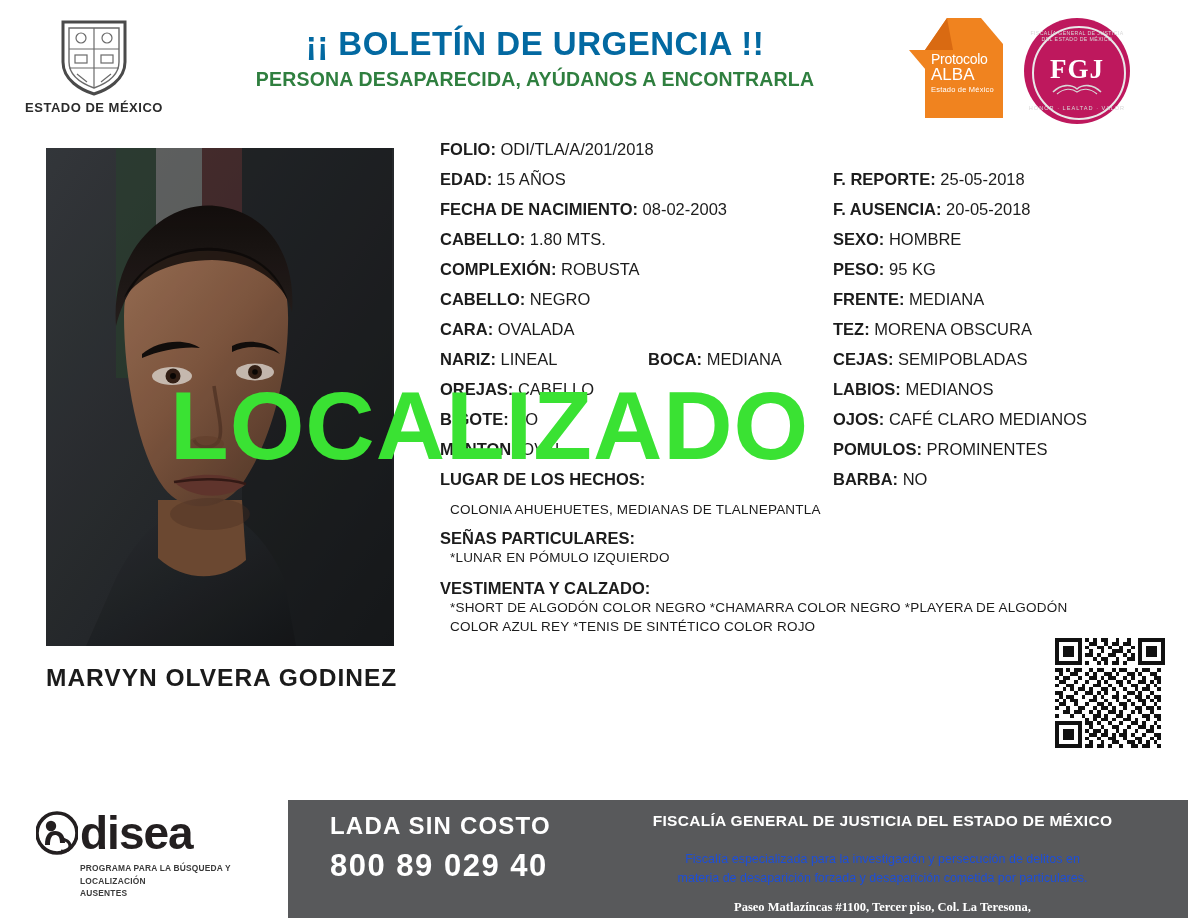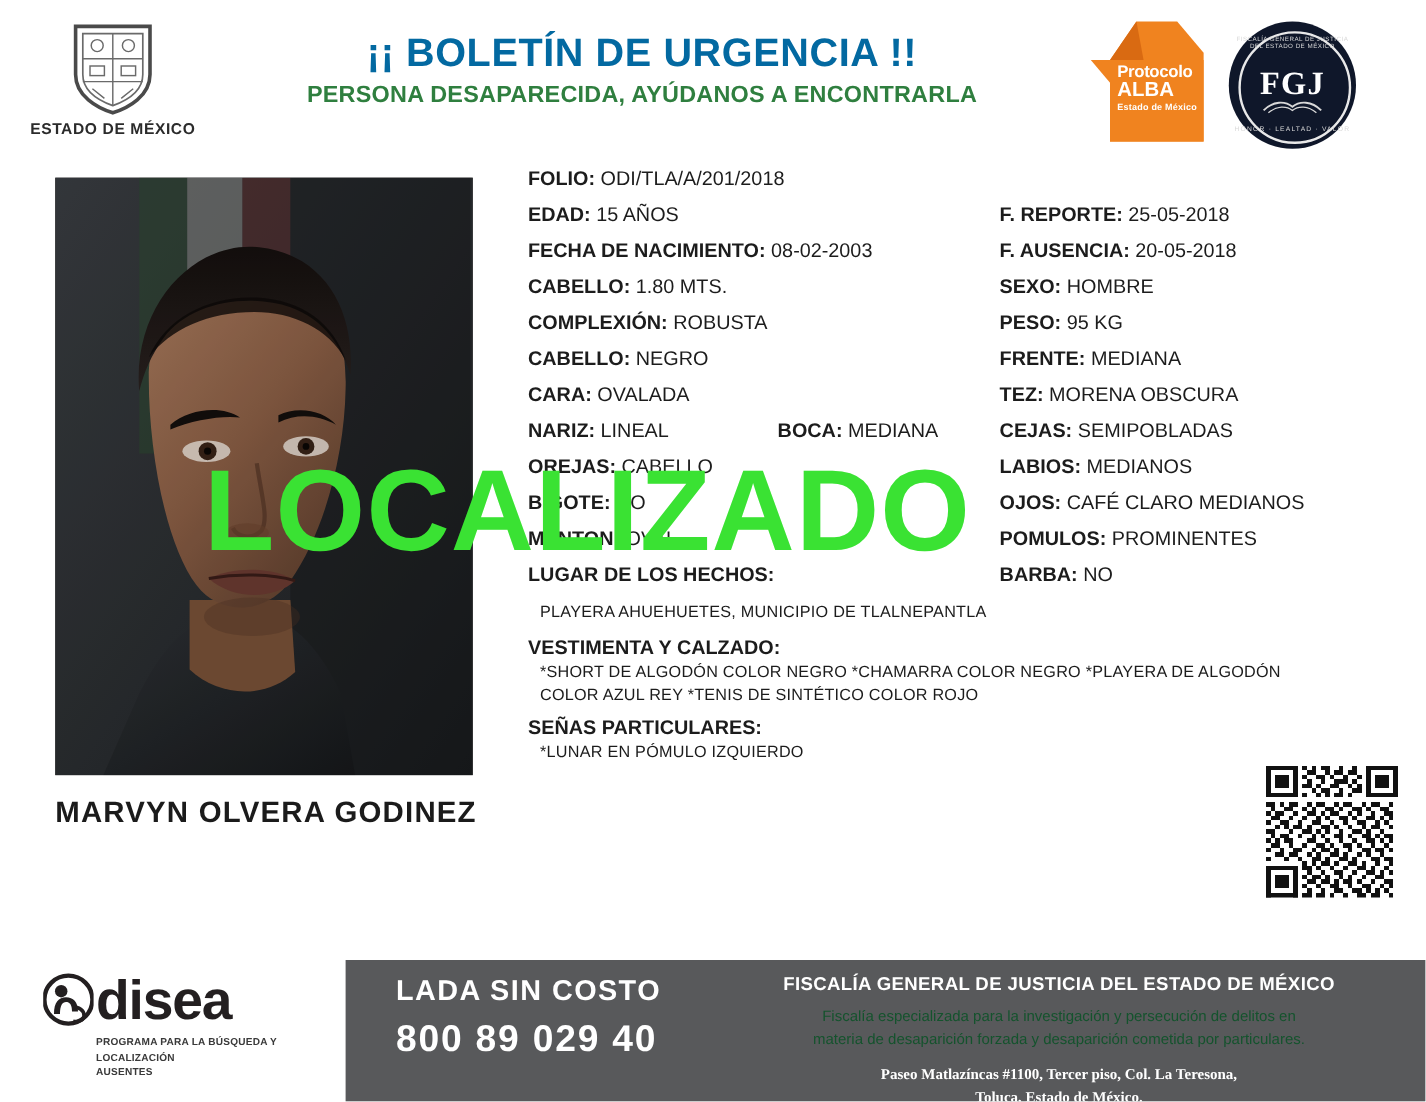--- a/index.html
+++ b/index.html
@@ -76,39 +76,39 @@
   .protocolo .arrow-bg {
     position: absolute;
     left: 0; top: 0;
     width: 125px; height: 104px;
   }
   .protocolo .ptext {
     position: absolute;
     left: 36px;
     top: 36px;
     color: #ffffff;
-    font-weight: bold;
+    font-weight: normal;
     line-height: 1.02;
     text-align: left;
   }
   .protocolo .p1 { font-size: 14px; letter-spacing: -0.3px; }
   .protocolo .p2 { font-size: 17px; letter-spacing: 0px; }
   .protocolo .p3 { font-size: 7.5px; letter-spacing: 0.2px; margin-top: 2px;}
 
   .fgj {
     position: absolute;
     left: 1024px;
     top: 18px;
     width: 106px;
     height: 106px;
   }
   .fgj-circle {
     width: 106px; height: 106px;
     border-radius: 50%;
-    background: #0f172a;
+    background: #be185d;
     position: relative;
   }
   .fgj-inner {
     position: absolute;
     left: 8px; top: 8px;
     width: 90px; height: 90px;
     border-radius: 50%;
     border: 2px solid #e9e9e9;
   }
   .fgj-text {
@@ -273,22 +273,22 @@
     color: #ffffff;
   }
   .fis-title {
     font-size: 15.5px;
     font-weight: bold;
     letter-spacing: 0.3px;
   }
   .fis-desc {
     font-size: 12.5px;
     line-height: 1.55;
-    margin-top: 8px;
-    color: #14532d;
+    margin-top: 20px;
+    color: #1d4ed8;
   }
   .fis-addr {
     font-size: 12.5px;
     font-weight: bold;
     line-height: 1.5;
     margin-top: 9px;
     font-family: "Liberation Serif", serif;
   }
 
   .odisea {
@@ -568,31 +568,31 @@
   <div class="row">
     <span class="col-left">
       <span class="block-title">LUGAR DE LOS HECHOS:</span>
     </span>
     <span class="col-right">
       <span class="lbl">BARBA:</span>
       <span class="val">NO</span>
     </span>
   </div>
 
-  <div class="block-sub">PLAYERA AHUEHUETES, MUNICIPIO DE TLALNEPANTLA</div>
+  <div class="block-sub">COLONIA AHUEHUETES, MEDIANAS DE TLALNEPANTLA</div>
+
+  <div class="sec" style="margin-top:10px;">
+    <div class="block-title">SEÑAS PARTICULARES:</div>
+    <div class="block-sub">*LUNAR  EN PÓMULO IZQUIERDO</div>
+  </div>
 
   <div class="sec" style="margin-top:12px;">
     <div class="block-title">VESTIMENTA Y CALZADO:</div>
     <div class="block-sub">*SHORT DE ALGODÓN COLOR NEGRO *CHAMARRA COLOR NEGRO *PLAYERA DE ALGODÓN</div>
     <div class="block-sub">COLOR AZUL REY *TENIS DE SINTÉTICO COLOR ROJO</div>
-  </div>
-
-  <div class="sec" style="margin-top:10px;">
-    <div class="block-title">SEÑAS PARTICULARES:</div>
-    <div class="block-sub">*LUNAR  EN PÓMULO IZQUIERDO</div>
   </div>
 </div>
 
 <div class="localizado">LOCALIZADO</div>
 
 <div class="qr">
   <svg width="110" height="110" viewBox="0 0 29 29" shape-rendering="crispEdges">
     <rect width="29" height="29" fill="#ffffff"></rect>
     <g fill="#111111">
       <rect x="0" y="0" width="7" height="1"></rect>

